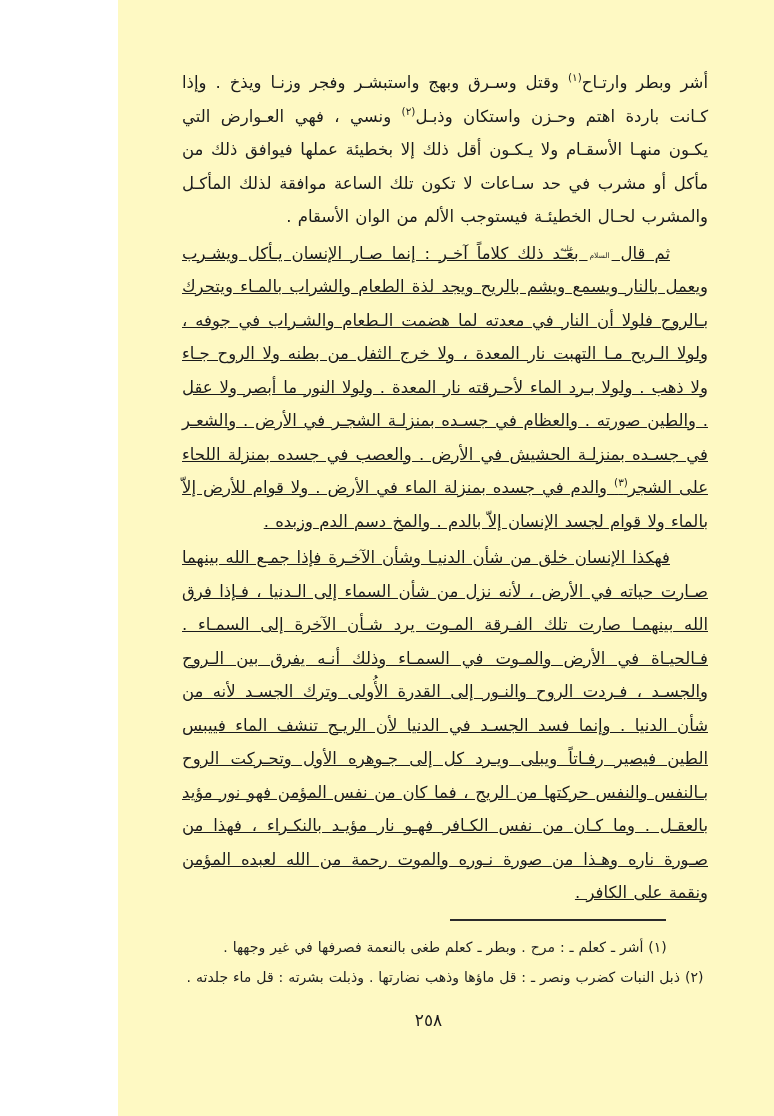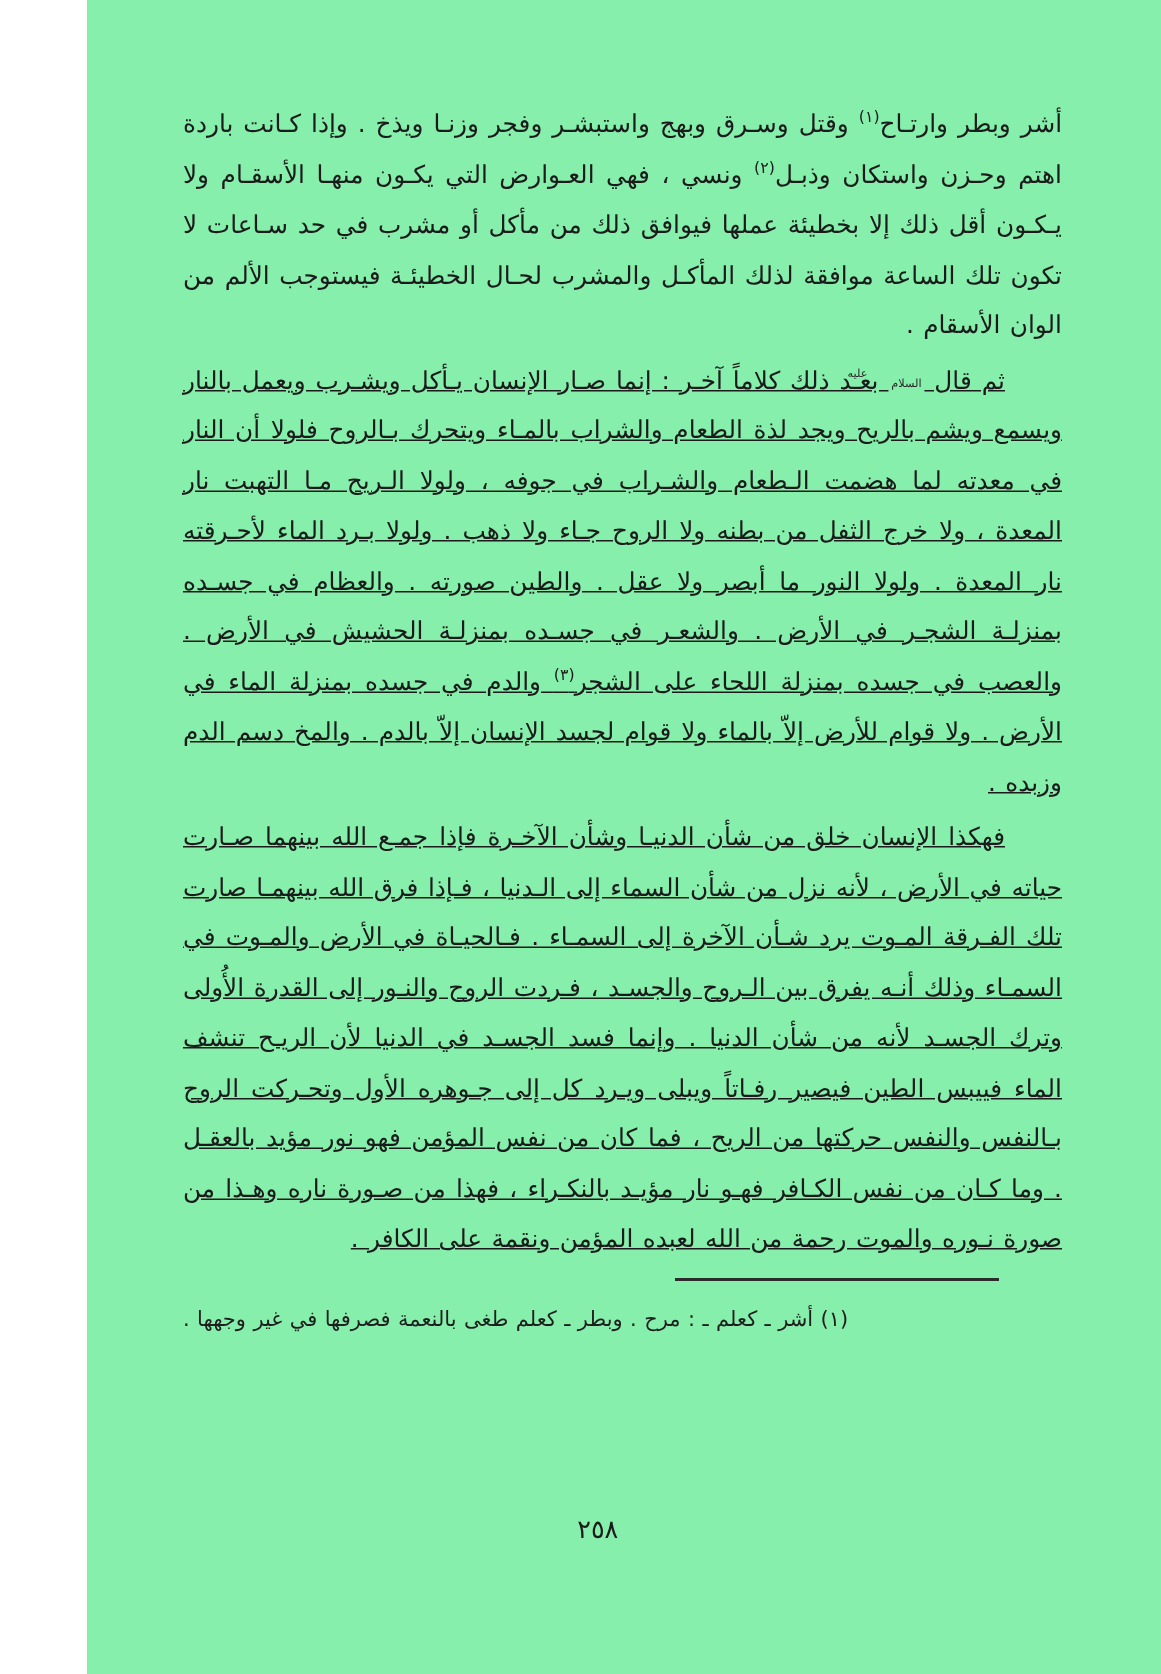--- a/index.html
+++ b/index.html
@@ -2,23 +2,23 @@
 <html lang="ar" dir="rtl"><head>
 <meta charset="utf-8">
 <style>
   html, body {
     margin: 0;
     padding: 0;
     background: #ffffff;
   }
   .page {
     position: relative;
-    width: 716px;
+    width: 656px;
     height: 1116px;
-    background: #86efac;
+    background: #fef9c3;
     overflow: hidden;
     direction: rtl;
     font-family: "DejaVu Sans", sans-serif;
     color: #1b1b1b;
   }
   .content {
     position: absolute;
     top: 66px;
     right: 66px;
     left: 64px;
@@ -57,21 +57,21 @@
     background: #2b2b2b;
     margin: 9px 42px 0 0;
   }
   .footnotes {
     margin-top: 11px;
   }
   .footnote {
     margin: 0;
     font-size: 14px;
     line-height: 30px;
-    text-align: left;
+    text-align: center;
     word-spacing: 0.5px;
     color: #1e1e1e;
   }
   .page-number {
     position: absolute;
     top: 1010px;
     left: 0;
     right: 35px;
     text-align: center;
     font-size: 17px;
@@ -90,19 +90,20 @@
 
     <p class="para indent"><span>ثم قال </span><span class="honorific">عليه السلام</span><span> بعـد ذلك كلاماً آخـر : إنما صـار الإنسان يـأكل ويشـرب ويعمل بالنار ويسمع ويشم بالريح ويجد لذة الطعام والشراب بالمـاء ويتحرك بـالروح فلولا أن النار في معدته لما هضمت الـطعام والشـراب في جوفه ، ولولا الـريح مـا التهبت نار المعدة ، ولا خرج الثفل من بطنه ولا الروح جـاء ولا ذهب . ولولا بـرد الماء لأحـرقته نار المعدة . ولولا النور ما أبصر ولا عقل . والطين صورته . والعظام في جسـده بمنزلـة الشجـر في الأرض . والشعـر في جسـده بمنزلـة الحشيش في الأرض . والعصب في جسده بمنزلة اللحاء على الشجر</span><sup class="fn-ref">(٣)</sup><span> والدم في جسده بمنزلة الماء في الأرض . ولا قوام للأرض إلاّ بالماء ولا قوام لجسد الإنسان إلاّ بالدم . والمخ دسم الدم وزبده .</span></p>
 
     <p class="para indent"><span>فهكذا الإنسان خلق من شأن الدنيـا وشأن الآخـرة فإذا جمـع الله بينهما صـارت حياته في الأرض ، لأنه نزل من شأن السماء إلى الـدنيا ، فـإذا فرق الله بينهمـا صارت تلك الفـرقة المـوت يرد شـأن الآخرة إلى السمـاء . فـالحيـاة في الأرض والمـوت في السمـاء وذلك أنـه يفرق بين الـروح والجسـد ، فـردت الروح والنـور إلى القدرة الأُولى وترك الجسـد لأنه من شأن الدنيا . وإنما فسد الجسـد في الدنيا لأن الريـح تنشف الماء فييبس الطين فيصير رفـاتاً ويبلى ويـرد كل إلى جـوهره الأول وتحـركت الروح بـالنفس والنفس حركتها من الريح ، فما كان من نفس المؤمن فهو نور مؤيد بالعقـل . وما كـان من نفس الكـافر فهـو نار مؤيـد بالنكـراء ، فهذا من صـورة ناره وهـذا من صورة نـوره والموت رحمة من الله لعبده المؤمن ونقمة على الكافر .</span></p>
 
 
     <div class="footnote-sep"></div>
 
     <section class="footnotes">
       <p class="footnote"><span>(١) أشر ـ كعلم ـ : مرح . وبطر ـ كعلم طغى بالنعمة فصرفها في غير وجهها .</span></p>
+      <p class="footnote"><span>(٢) ذبل النبات كضرب ونصر ـ : قل ماؤها وذهب نضارتها . وذبلت بشرته : قل ماء جلدته .</span></p>
     </section>
 
   </main>
 
   <div class="page-number">٢٥٨</div>
 
 </div>
 
 </body></html>

